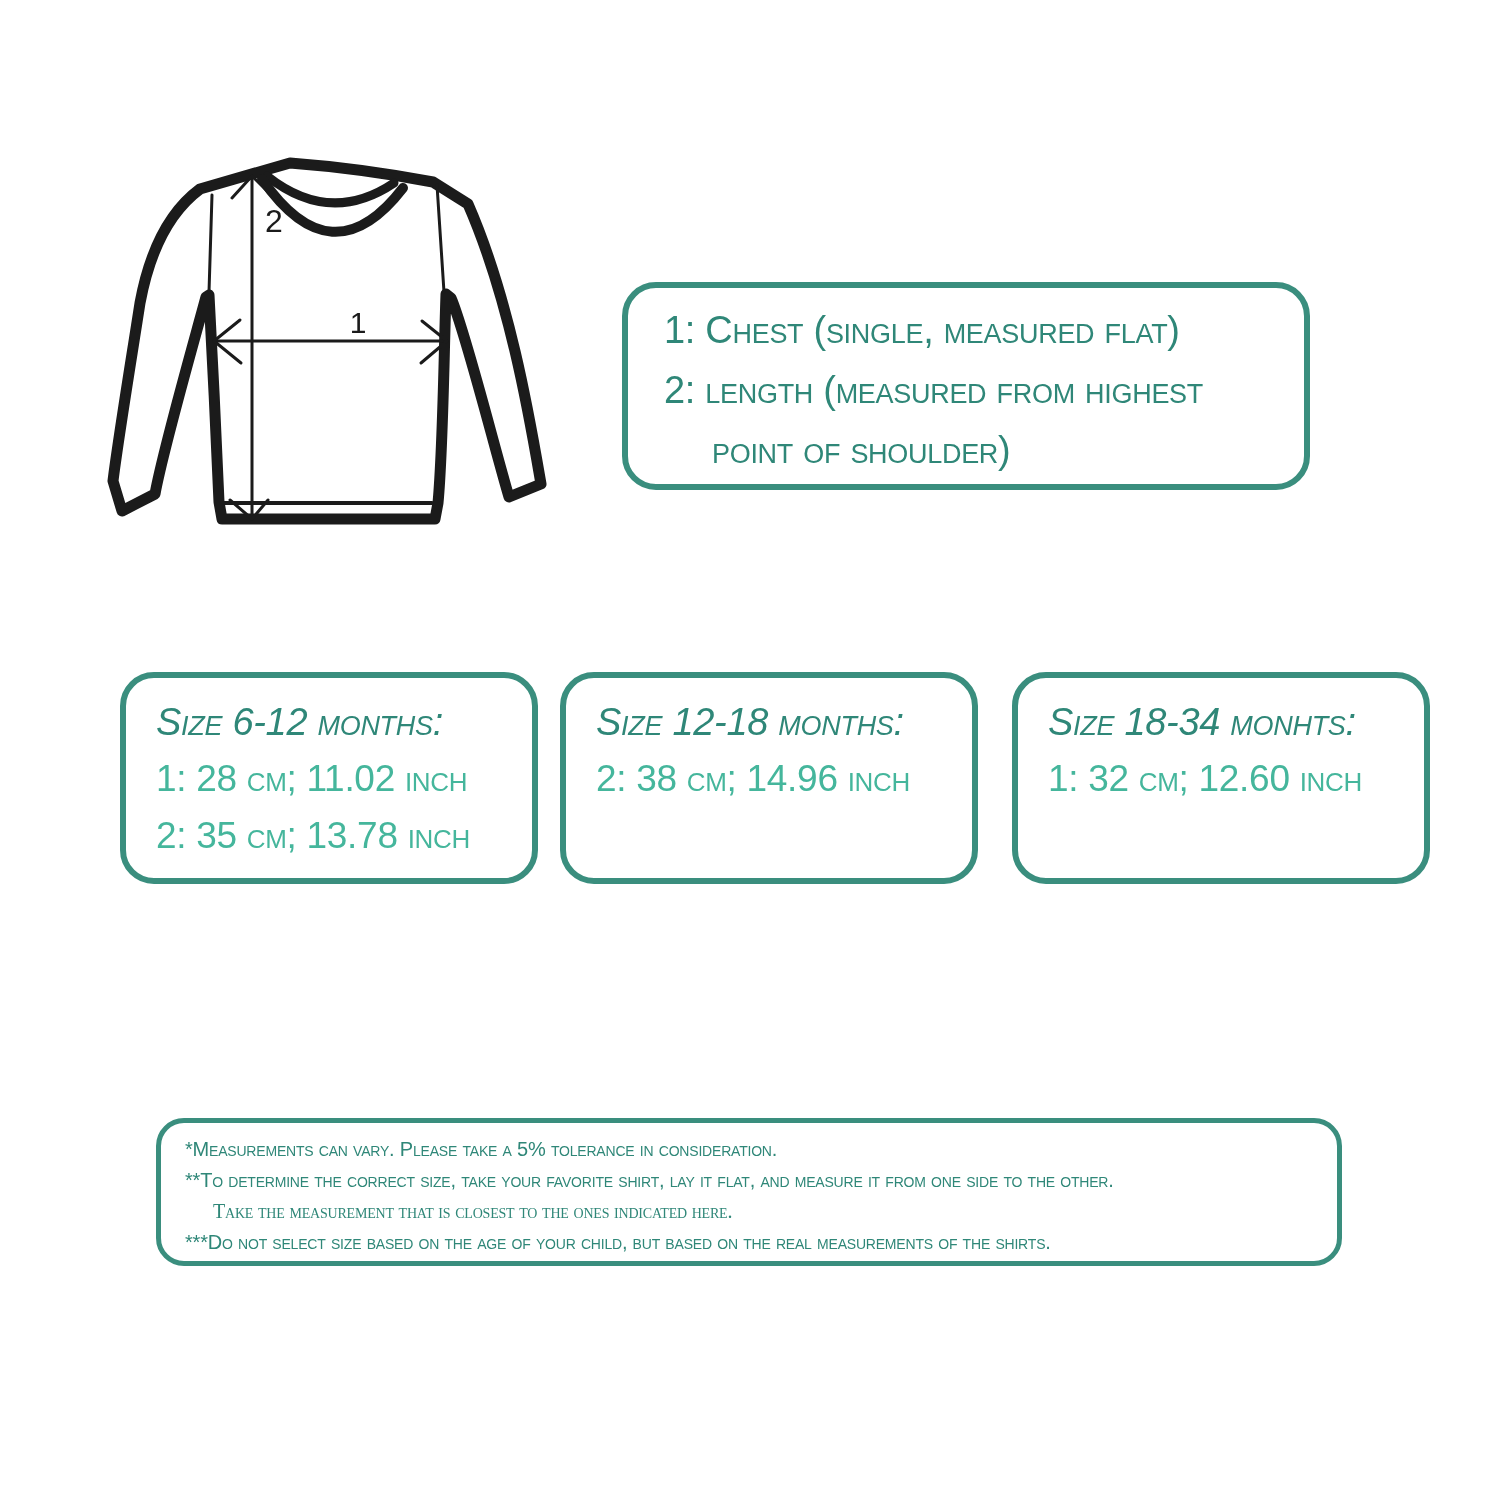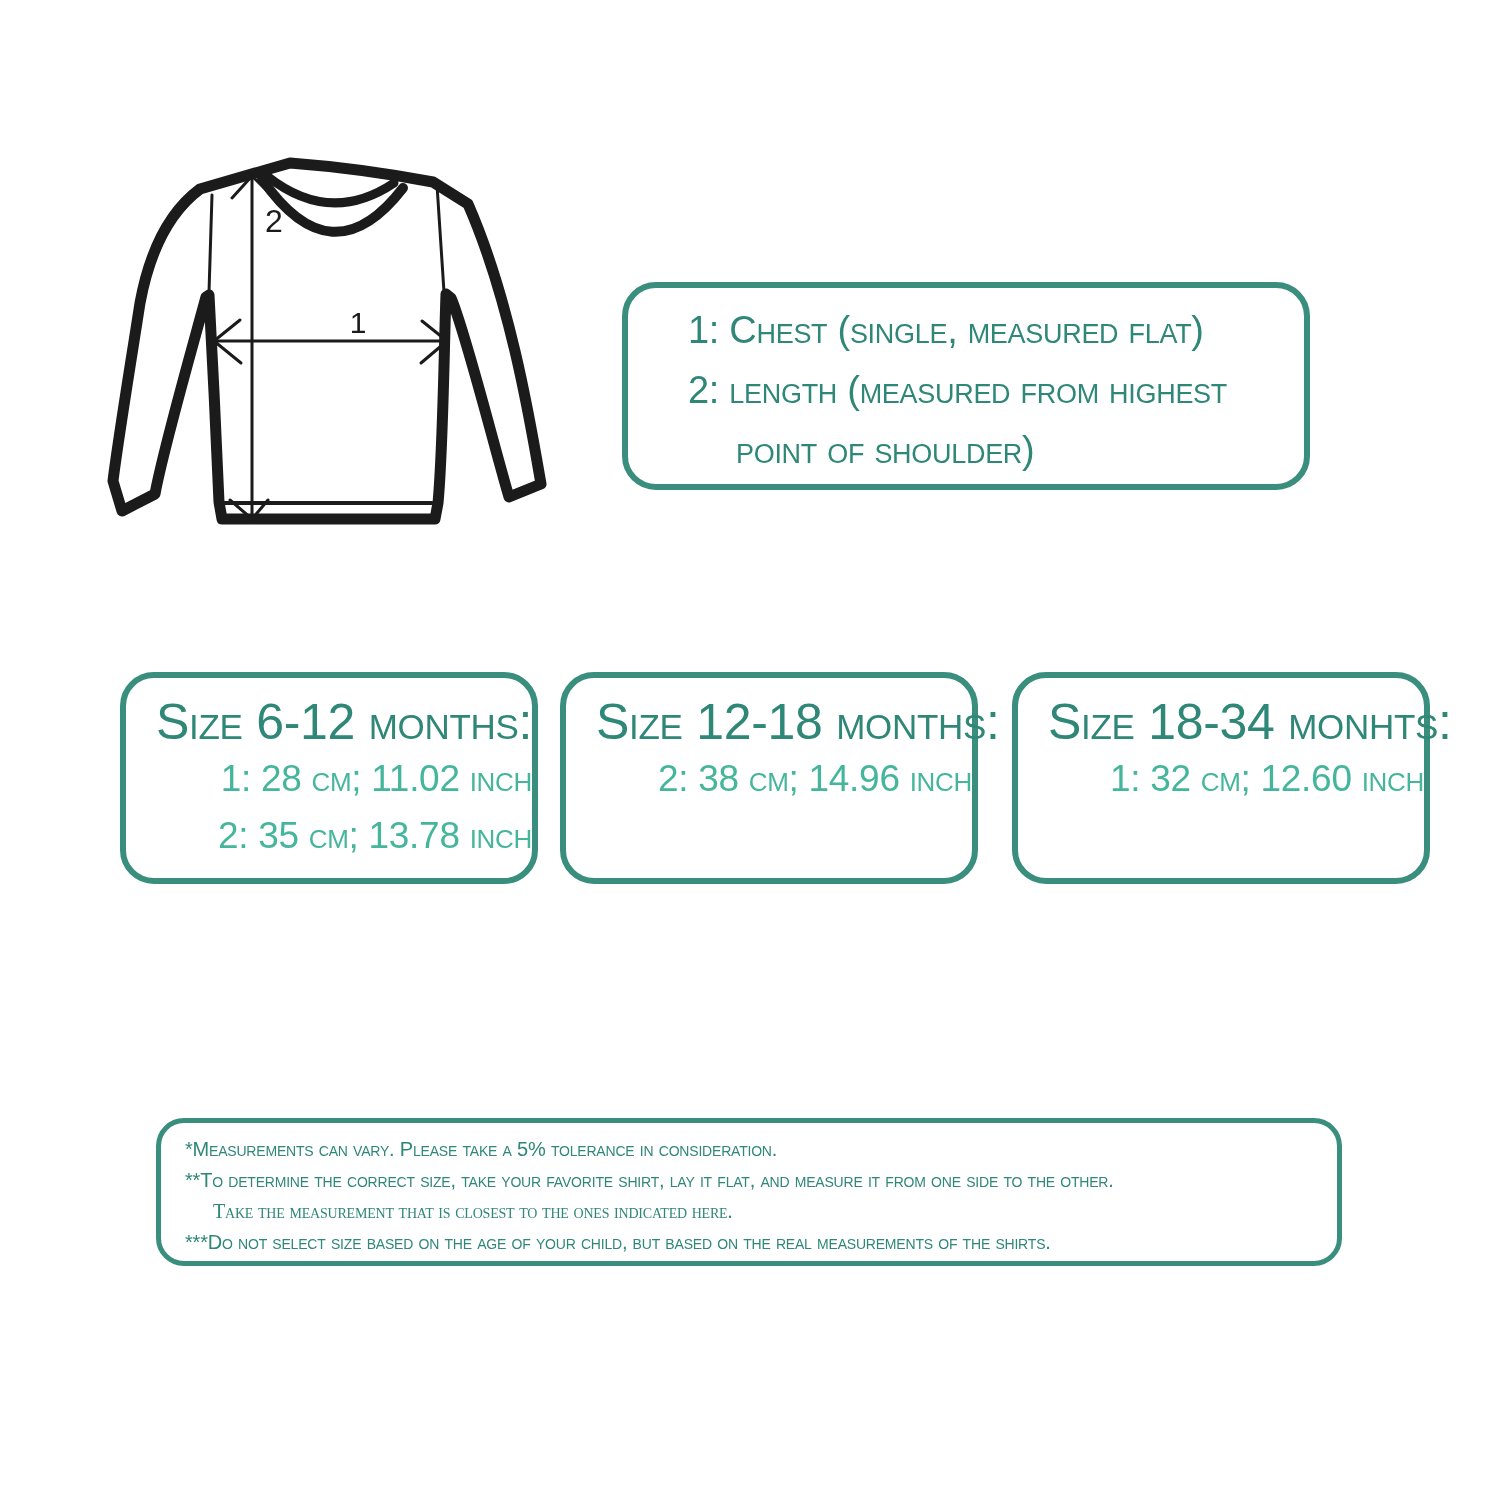--- a/index.html
+++ b/index.html
@@ -16,30 +16,30 @@
     border: 6px solid #3A8E7E;
     border-radius: 34px;
     background: #ffffff;
     box-sizing: border-box;
   }
   .teal-text { color:#2F8778; font-variant: small-caps; }
   .mint-text { color:#45B69C; font-variant: small-caps; }
 
   
   .legend { left:622px; top:282px; width:688px; height:208px; padding:12px 0 0 36px; }
-  .legend .line { font-size:38px; line-height:60px; letter-spacing:-0.3px; white-space:nowrap;margin-left:24px; }
+  .legend .line { font-size:38px; line-height:60px; letter-spacing:-0.3px; white-space:nowrap; }
   .legend .line.indent { padding-left:48px; }
 
   
   .size-box { top:672px; width:418px; height:212px; padding:16px 0 0 30px; }
   .size-box.b1 { left:120px; }
   .size-box.b2 { left:560px; }
   .size-box.b3 { left:1012px; }
-  .size-box .title { font-size:50px; line-height:56px; letter-spacing:-0.3px; white-space:nowrap; }
-  .size-box .val { font-size:37px; line-height:57px; letter-spacing:-0.3px; white-space:nowrap;text-align:right; }
+  .size-box .title { font-size:38px; line-height:56px; letter-spacing:-0.3px; white-space:nowrap;font-style:italic; }
+  .size-box .val { font-size:37px; line-height:57px; letter-spacing:-0.3px; white-space:nowrap; }
 
   
   .notes { left:156px; top:1118px; width:1186px; height:148px; padding:11px 0 0 24px; border-width:5px; border-radius:28px; }
   .notes .line { font-size:20px; line-height:31px; letter-spacing:-0.2px; white-space:nowrap; }
   .notes .line.indent { padding-left:28px;font-family:Liberation Serif, serif; }
 
   .shirt-svg { position:absolute; left:100px; top:140px; }
 </style>
 </head>
 <body>

